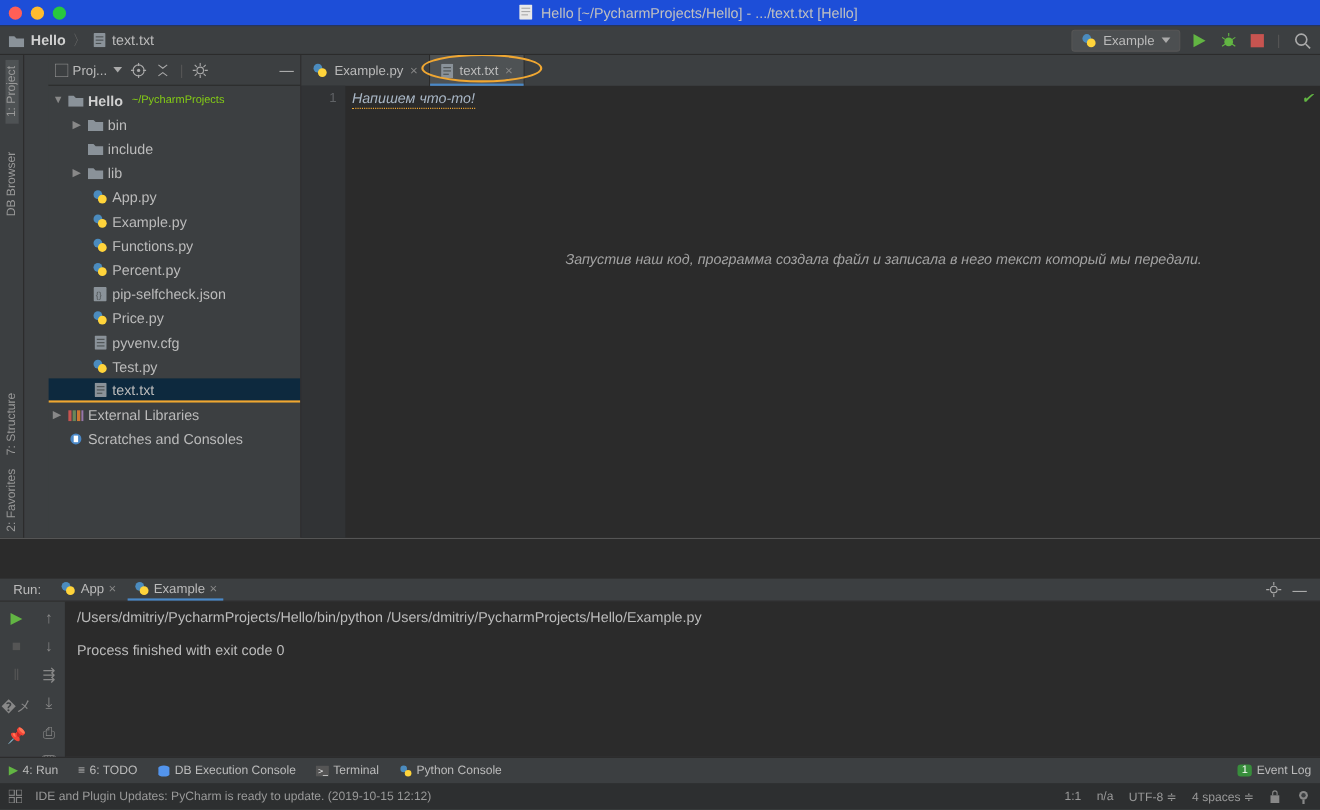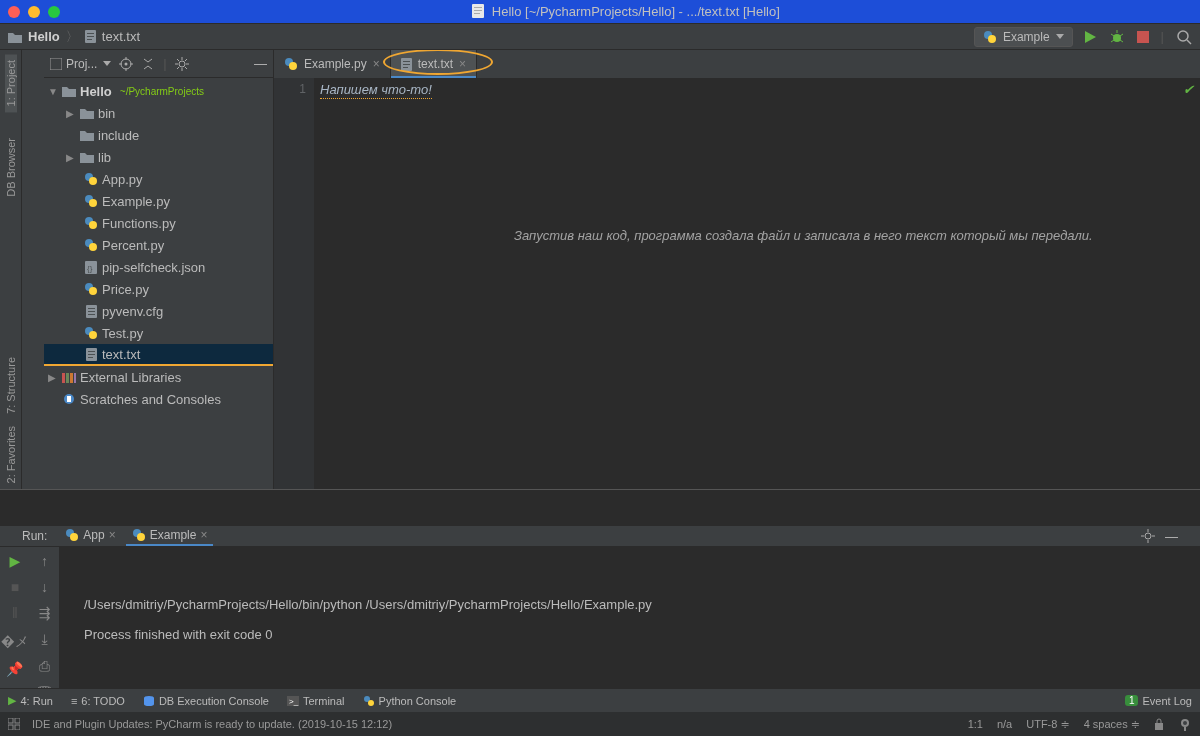--- a/index.html
+++ b/index.html
@@ -44,32 +44,32 @@
 .tab.active::after { content: ""; position: absolute; bottom: 0; left: 0; right: 0; height: 2px; background: #4a88c7; }
 .tab .x { color: #888; font-size: 12px; }
 .highlight-oval { position: absolute; border: 2px solid #f0a732; border-radius: 50%; width: 110px; height: 26px; top: -1px; left: -8px; pointer-events: none; }
 .editor { flex: 1; display: flex; position: relative; }
 .gutter { width: 40px; background: #313335; color: #606366; font-family: "Menlo", monospace; font-size: 12px; padding: 4px 8px 0 0; text-align: right; }
 .code { flex: 1; font-family: "Menlo", monospace; font-size: 13px; padding: 4px 0 4px 6px; position: relative; font-style: italic; }
 .code .line1 { color: #a9b7c6; border-bottom: 1px dotted #f0a732; display: inline-block; padding-bottom: 1px; }
 .annotation { position: absolute; top: 150px; left: 200px; color: #a3a3a3; font-size: 13px; }
 .checkmark { position: absolute; top: 4px; right: 6px; color: #62b543; }
 .bottom-panel { height: 199px; background: #2b2b2b; border-top: 1px solid #555; display: flex; flex-direction: column; }
-.bp-head { height: 26px; background: #3c3f41; display: flex; align-items: center; padding: 0 22px; gap: 12px; border-bottom: 1px solid #2b2b2b; margin-top: 36px; }
+.bp-head { height: 26px; background: #3c3f41; display: flex; align-items: center; padding: 0 12px; gap: 12px; border-bottom: 1px solid #2b2b2b; margin-top: 36px; }
 .bp-head .lbl { font-size: 12px; }
 .bp-tabs { display: flex; gap: 4px; }
 .bp-tab { display: flex; align-items: center; gap: 4px; padding: 2px 6px; font-size: 12px; cursor: pointer; border-bottom: 2px solid transparent; }
 .bp-tab.active { border-bottom: 2px solid #4a88c7; }
 .bp-tab .x { color: #888; }
 .bp-head .right { margin-left: auto; display: flex; gap: 10px; align-items: center; }
 .bp-body { flex: 1; display: flex; }
 .bp-rail { width: 30px; background: #3c3f41; display: flex; flex-direction: column; align-items: center; gap: 10px; padding-top: 6px; }
 .bp-rail2 { width: 30px; background: #3c3f41; display: flex; flex-direction: column; align-items: center; gap: 10px; padding-top: 6px; border-right: 1px solid #2b2b2b; }
 .bp-rail .ic, .bp-rail2 .ic { color: #888; font-size: 14px; cursor: pointer; }
-.console { flex: 1; font-family: "Menlo", monospace; font-size: 13px; color: #bbbbbb; padding: 6px 24px; margin-top: 44px; }
+.console { flex: 1; font-family: "Menlo", monospace; font-size: 13px; color: #bbbbbb; padding: 6px 10px; }
 .statusbar2 { height: 24px; background: #3c3f41; border-top: 1px solid #2b2b2b; display: flex; align-items: center; padding: 0 8px; font-size: 11px; gap: 18px; }
 .statusbar2 .item { display: flex; align-items: center; gap: 4px; cursor: pointer; }
 .statusbar2 .und { }
 .statusbar2 .right { margin-left: auto; display: flex; gap: 6px; align-items: center; }
 .statusbar3 { height: 24px; background: #2d2f30; display: flex; align-items: center; padding: 0 8px; font-size: 11px; color: #999; gap: 12px; }
 .statusbar3 .right { margin-left: auto; display: flex; gap: 14px; align-items: center; }
 svg { display: block; }
 .badge-green { background: #388e3c; color: #fff; border-radius: 3px; padding: 0 4px; font-size: 10px; }
 </style>
 </head>

